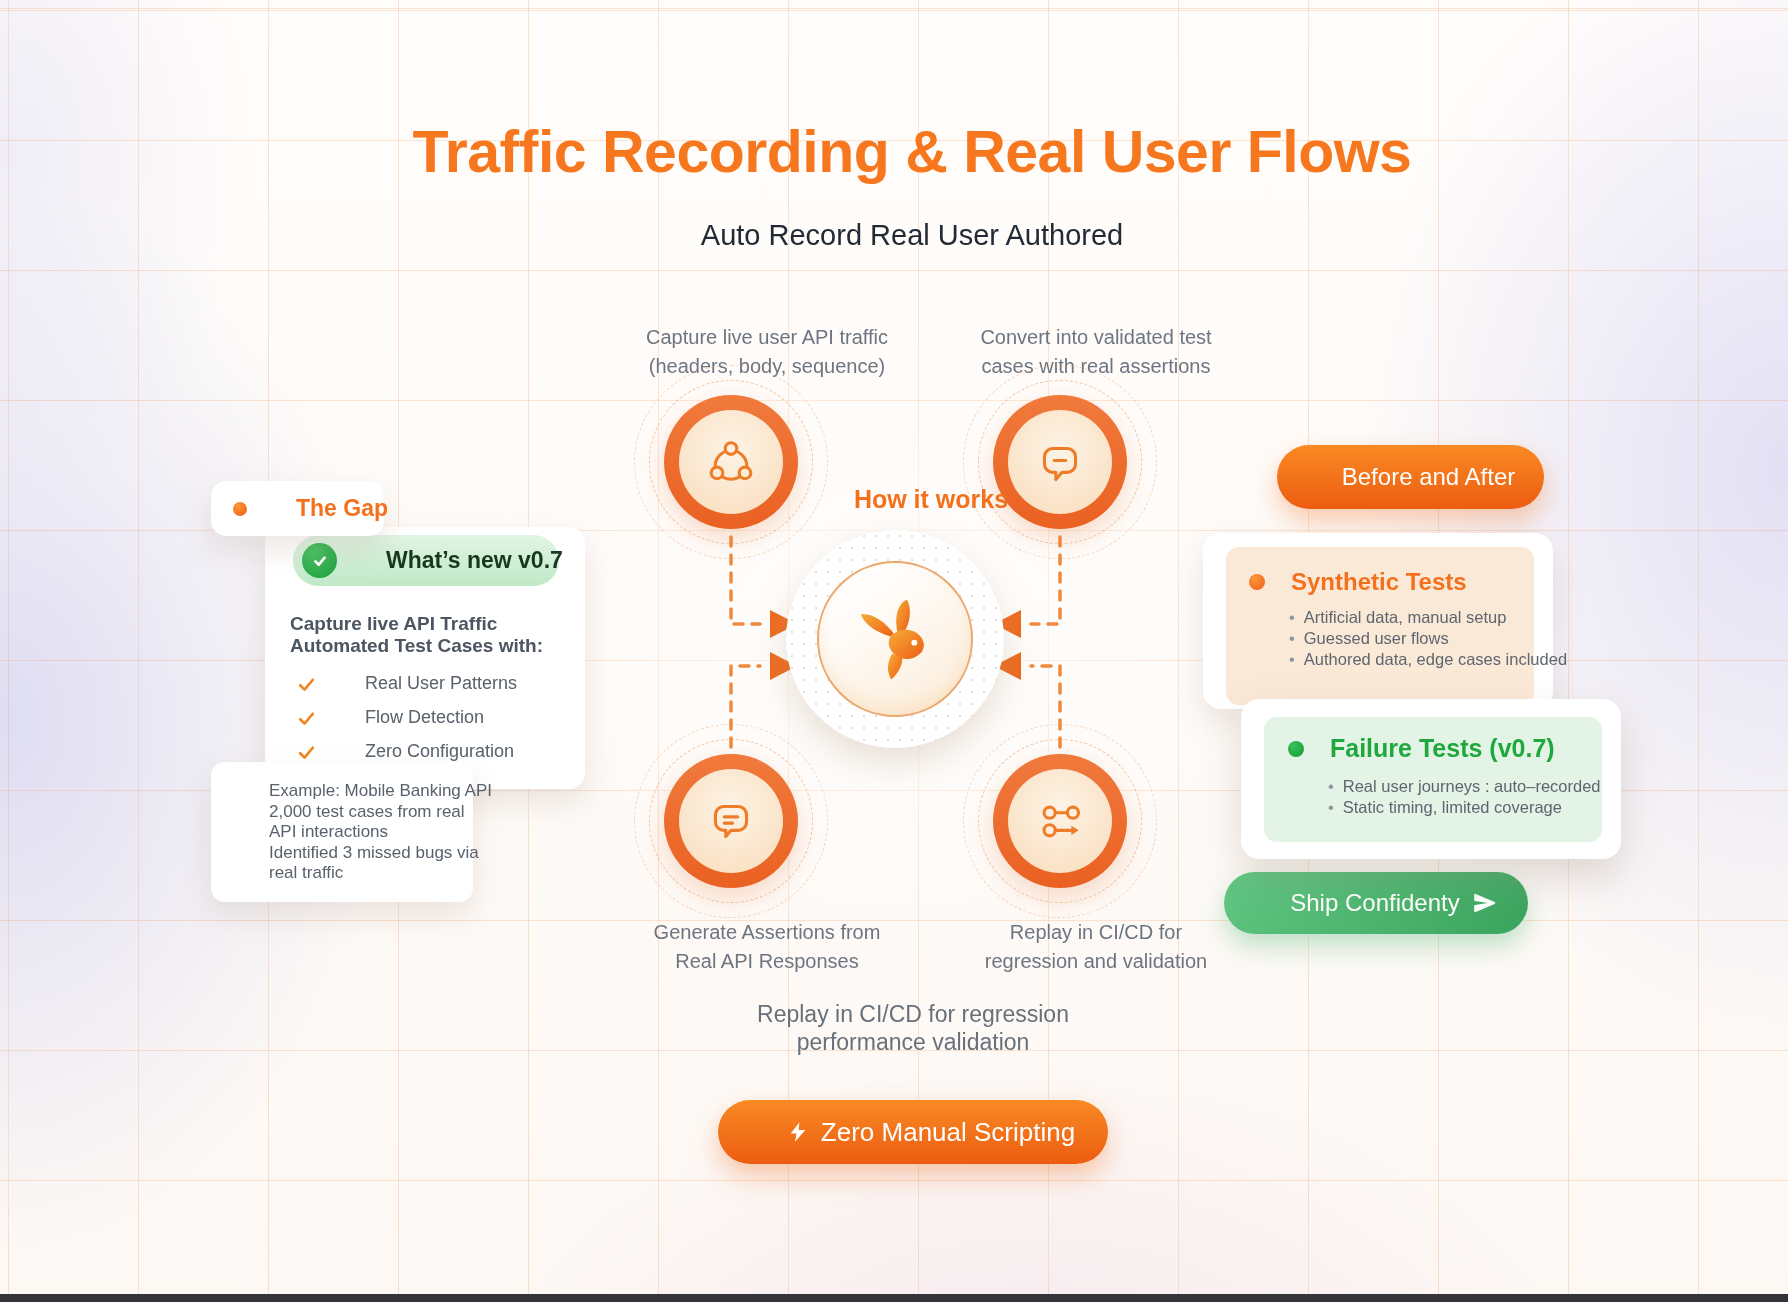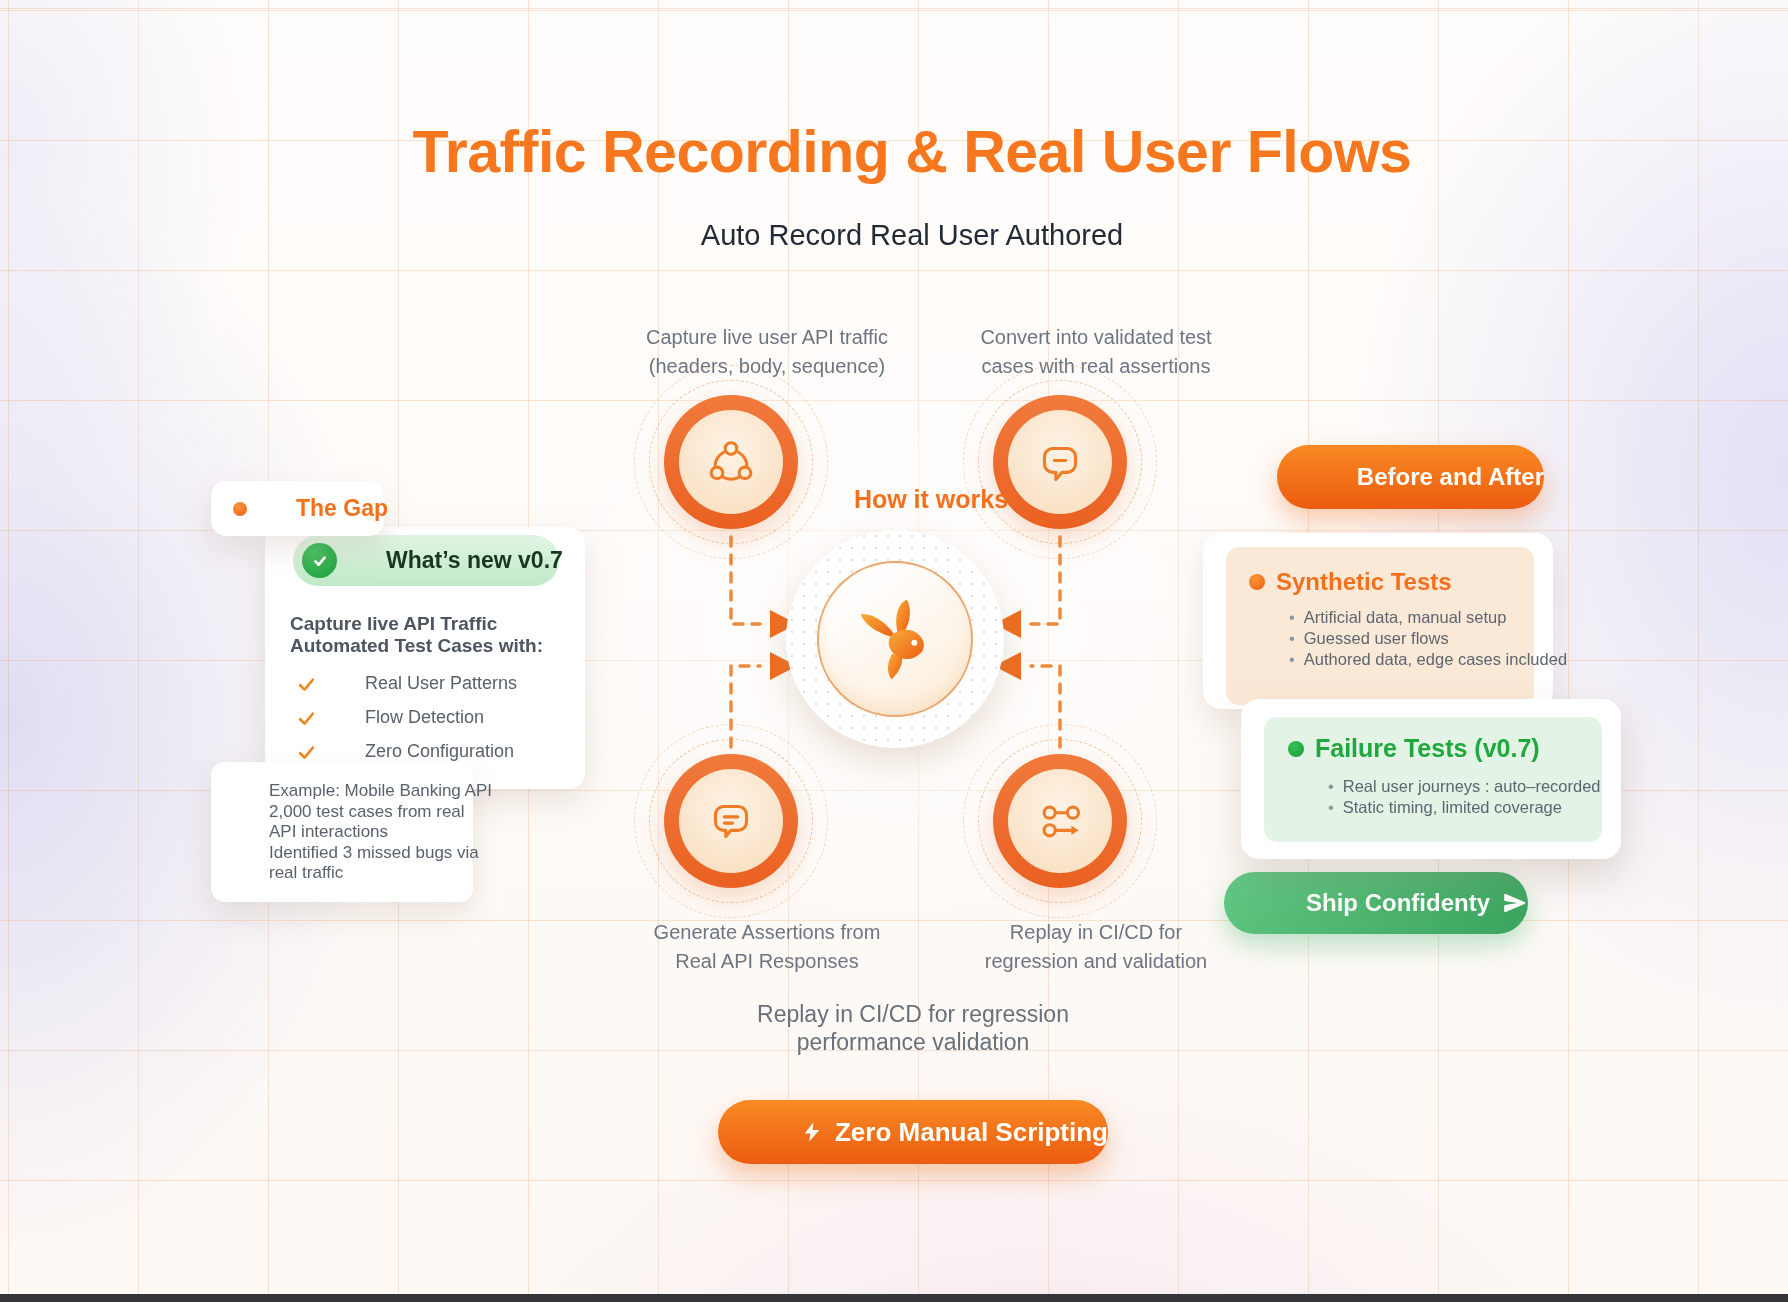--- a/index.html
+++ b/index.html
@@ -78,31 +78,31 @@
   .gap-intro{position:absolute;left:25px;top:86px;width:282px;
     font-size:19px;line-height:22px;color:#4c5560;font-weight:bold;}
   .gap-checks{position:absolute;left:32px;top:146px;display:flex;flex-direction:column;gap:13px;}
   .check-row{display:flex;align-items:flex-end;gap:13px;}
   .check-row .lbl{font-size:18px;color:#59616b;}
   .example-card{left:211px;top:762px;width:262px;height:140px;border-radius:14px;z-index:6;
     padding:19px 22px;box-sizing:border-box;}
   .example-card .ln{font-size:17px;line-height:20.6px;color:#59626c;}
 
   
-  .pill{position:absolute;border-radius:33px;display:flex;align-items:center;justify-content:flex-end;
-    gap:12px;color:#fff;font-weight:700;}
+  .pill{position:absolute;border-radius:33px;display:flex;align-items:center;justify-content:center;
+    gap:12px;color:#fff;font-weight:400;}
   .pill-orange{background:linear-gradient(180deg,#f98a24,#ec5c10);
     box-shadow:0 12px 26px rgba(238,110,30,.35);}
   .pill-green{background:linear-gradient(135deg,#62c884,#39a35d);
     box-shadow:0 12px 26px rgba(60,170,100,.32);}
   .before-pill{left:1277px;top:445px;width:231px;height:64px;font-size:24px;}
   .syn-outer{left:1203px;top:533px;width:350px;height:176px;border-radius:18px;z-index:3;}
   .syn-inner{position:absolute;left:23px;top:14px;width:308px;height:158px;border-radius:13px;
     background:#fbe9d7;box-sizing:border-box;padding:21px 0 0 23px;}
-  .panel-head{display:flex;align-items:center;gap:11px;}
+  .panel-head{display:flex;align-items:center;gap:26px;}
   .syn-title{font-size:24px;font-weight:700;color:#f4701c;white-space:nowrap;}
   .bullets{margin:11px 0 0 4px;}
   .bullet{display:flex;gap:9px;font-size:16.5px;line-height:21px;color:#5d6670;}
   .bullet::before{content:"•";color:#8d959e;}
   .fail-outer{left:1241px;top:684px;width:380px;height:160px;border-radius:18px;z-index:5;
     box-shadow:0 18px 38px rgba(148,128,108,.26);margin-top:15px;}
   .fail-inner{position:absolute;left:23px;top:18px;width:338px;height:125px;border-radius:13px;
     background:#e3f3e6;box-sizing:border-box;padding:17px 0 0 24px;}
   .fail-title{font-size:25px;font-weight:700;color:#1fa83e;white-space:nowrap;}
   .ship-pill{left:1224px;top:872px;width:268px;height:62px;font-size:24px;}

